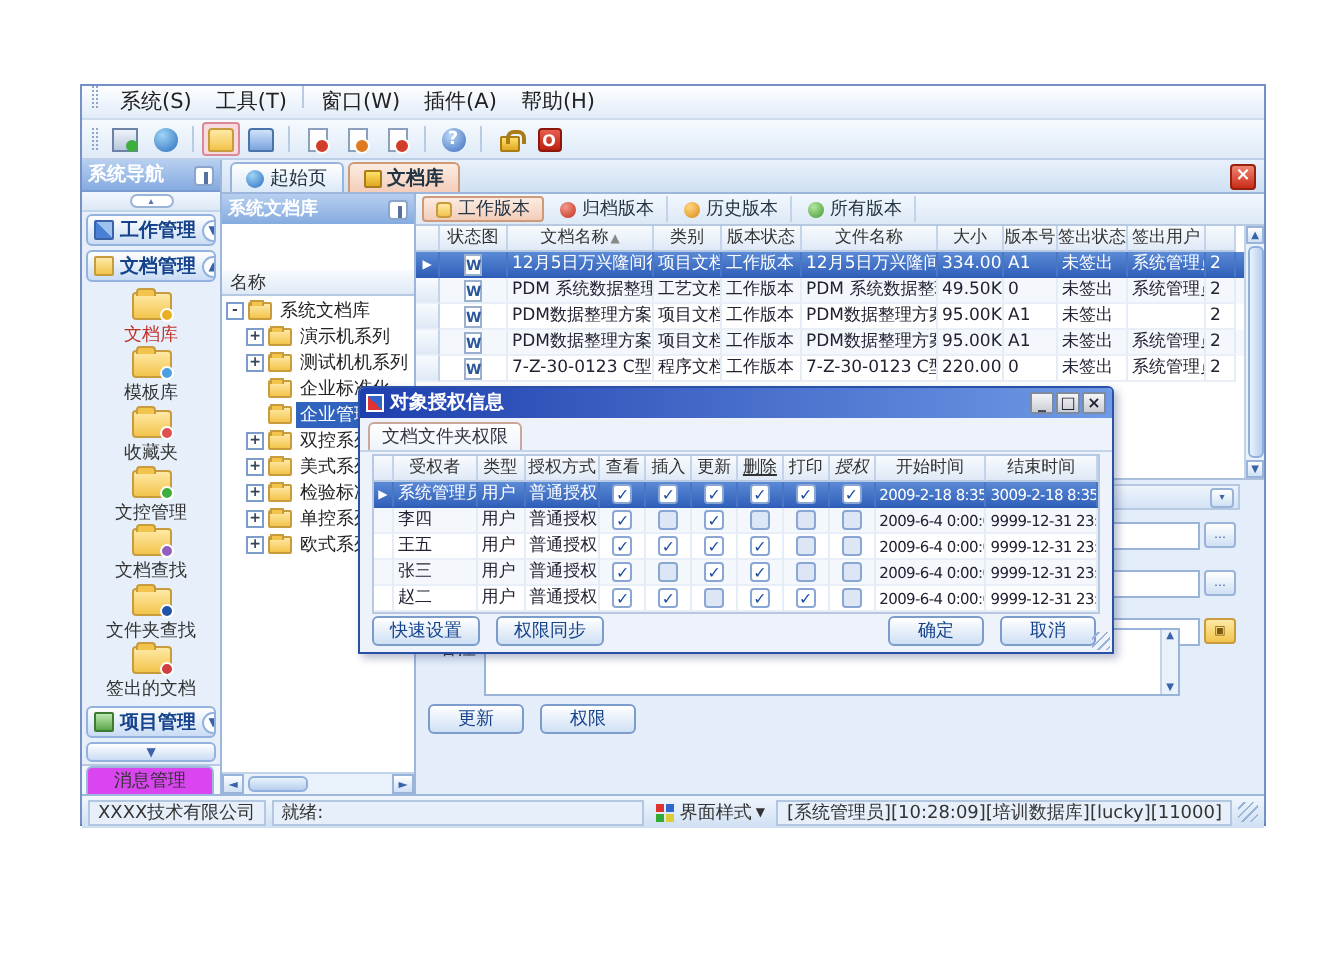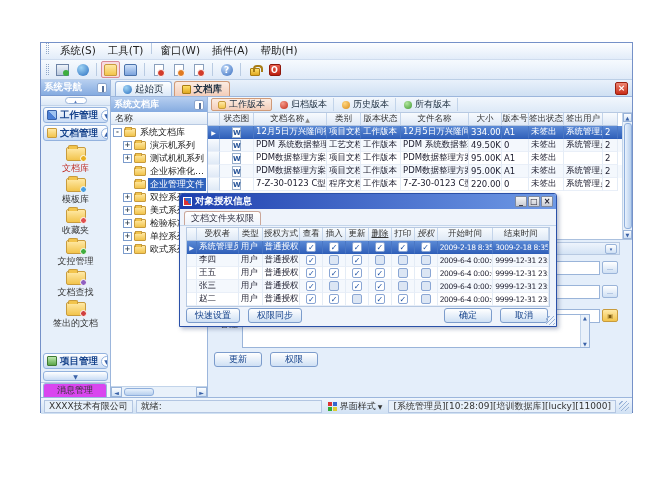--- a/index.html
+++ b/index.html
@@ -81,21 +81,21 @@
   .ico-lockfolder { border-radius:1px; background:linear-gradient(#ffe06a,#e0a820); border:1px solid #a87d16; }
   .tab-close { position:absolute; right:4px; top:2px; width:13px; height:13px; background:linear-gradient(#ef8672,#c92c17); border:1px solid #991f0e; border-radius:2px; color:#fff; font:bold 9px/11px "DejaVu Sans",sans-serif; text-align:center; }
 
   .content { flex:1; display:flex; min-height:0; }
 
   
   .treepanel { width:97px; flex:none; display:flex; flex-direction:column; background:#fff; border-right:1px solid #9cb6dc; }
   .tree-header { height:15px; display:flex; align-items:center; justify-content:space-between; padding:0 3px;
     background:linear-gradient(#b7cff0,#85abe0); color:#fff; font-size:9px; font-weight:bold; white-space:nowrap; }
   .tree-colhead { height:13px; padding:0 4px; font-size:9px; color:#333; display:flex; align-items:center;
-    background:linear-gradient(#f8fbfe,#dfe9f6); border-bottom:1px solid #b7c9e2; }
+    background:linear-gradient(#f8fbfe,#dfe9f6); border-bottom:1px solid #b7c9e2;margin-top:23px; }
   .tree-items { flex:1; overflow:hidden; padding-top:1px; }
   .tree-row { height:13px; display:flex; align-items:center; gap:2px; font-size:9px; color:#222; white-space:nowrap; }
   .tog { width:9px; height:9px; flex:none; border:1px solid #7c9ccc; background:#fff; color:#345; font:bold 7px/7px "DejaVu Sans",sans-serif; text-align:center; }
   .tog.none { border:none; background:transparent; }
   .sfolder { width:12px; height:9px; flex:none; background:linear-gradient(#ffe9a6,#f2c44c); border:1px solid #c89b3c; border-radius:1px; position:relative; }
   .sfolder::before { content:""; position:absolute; top:-2px; left:0; width:5px; height:2px; background:#f2c44c; border:1px solid #c89b3c; border-bottom:none; }
   .tree-row .tl { padding:0 2px; overflow:hidden; text-overflow:ellipsis; }
   .tree-row.sel .tl { background:#2f63bd; color:#fff; }
   .tree-hscroll { height:11px; display:flex; align-items:center; background:#e9f1fa; border-top:1px solid #c2d4ea; }
   .hs-arrow { width:11px; height:10px; background:linear-gradient(#fdfeff,#cfe0f4); border:1px solid #9ab4d9; color:#3a62a8; font:6px/9px "DejaVu Sans",sans-serif; text-align:center; }
@@ -282,20 +282,26 @@
               <span class="bigfolder">
                 <span class="emblem" style="background: rgb(63, 174, 63);"></span>
               </span>
               <span class="lbl">文控管理</span>
             </div>
             <div class="nav-item">
               <span class="bigfolder">
                 <span class="emblem" style="background: rgb(144, 96, 192);"></span>
               </span>
               <span class="lbl">文档查找</span>
+            </div>
+            <div class="nav-item">
+              <span class="bigfolder">
+                <span class="emblem" style="background: rgb(34, 85, 170);"></span>
+              </span>
+              <span class="lbl">文件夹查找</span>
             </div>
             <div class="nav-item">
               <span class="bigfolder">
                 <span class="emblem" style="background: rgb(208, 64, 64);"></span>
               </span>
               <span class="lbl">签出的文档</span>
             </div>
           </div>
         <div class="section">
           <span class="sec-ico proj"></span>

